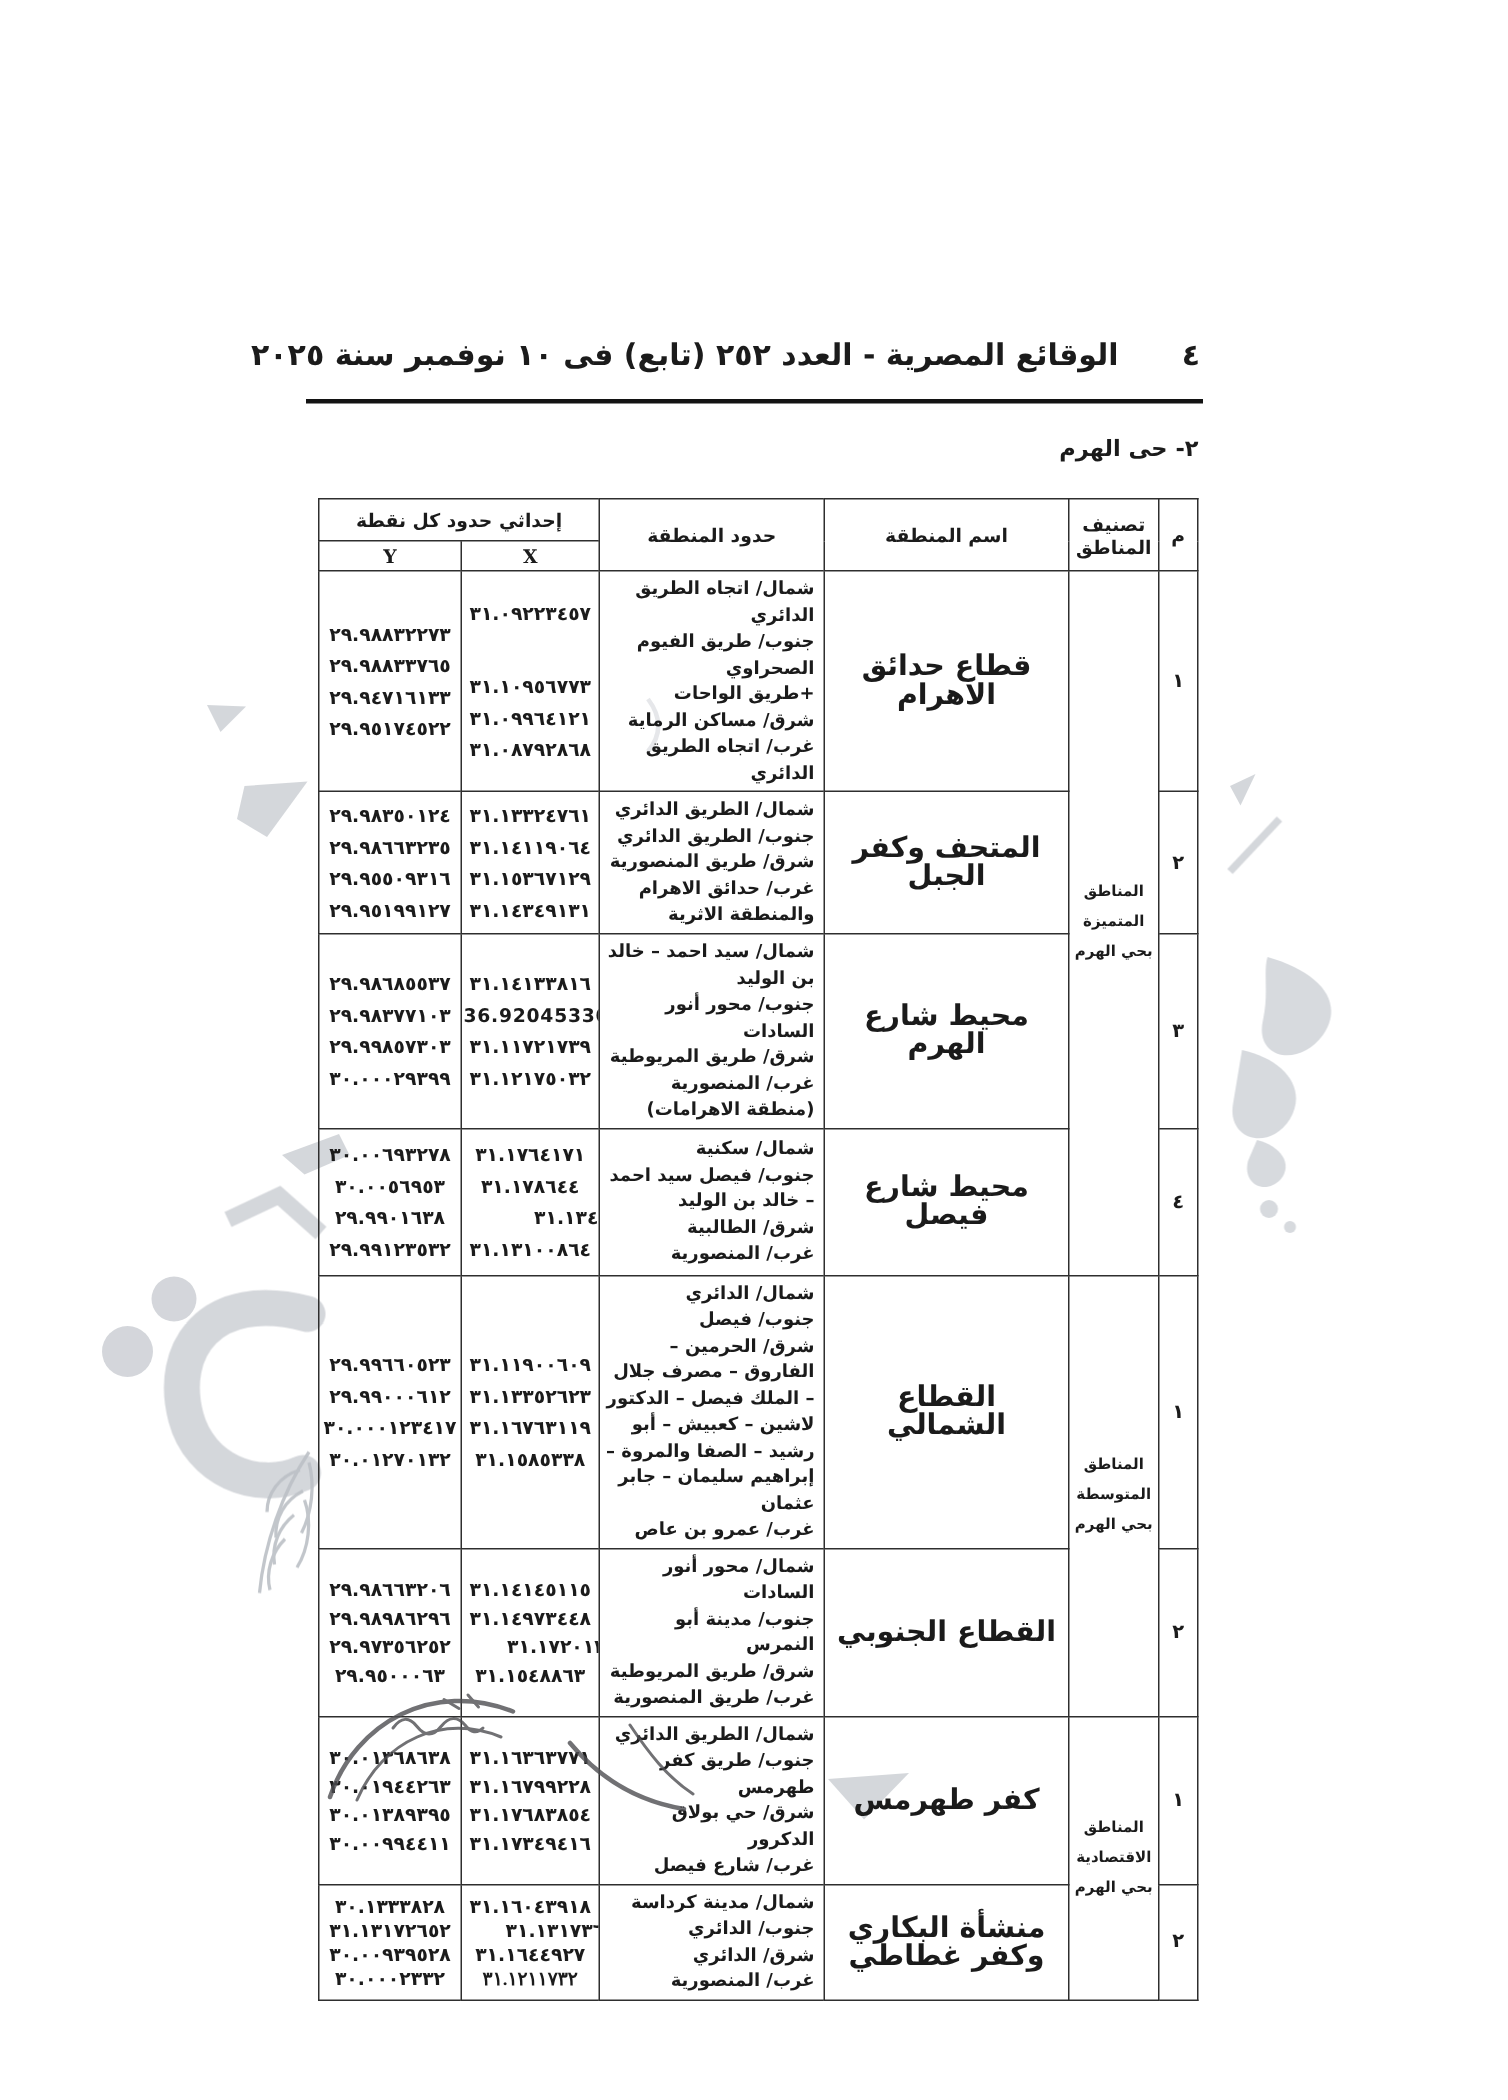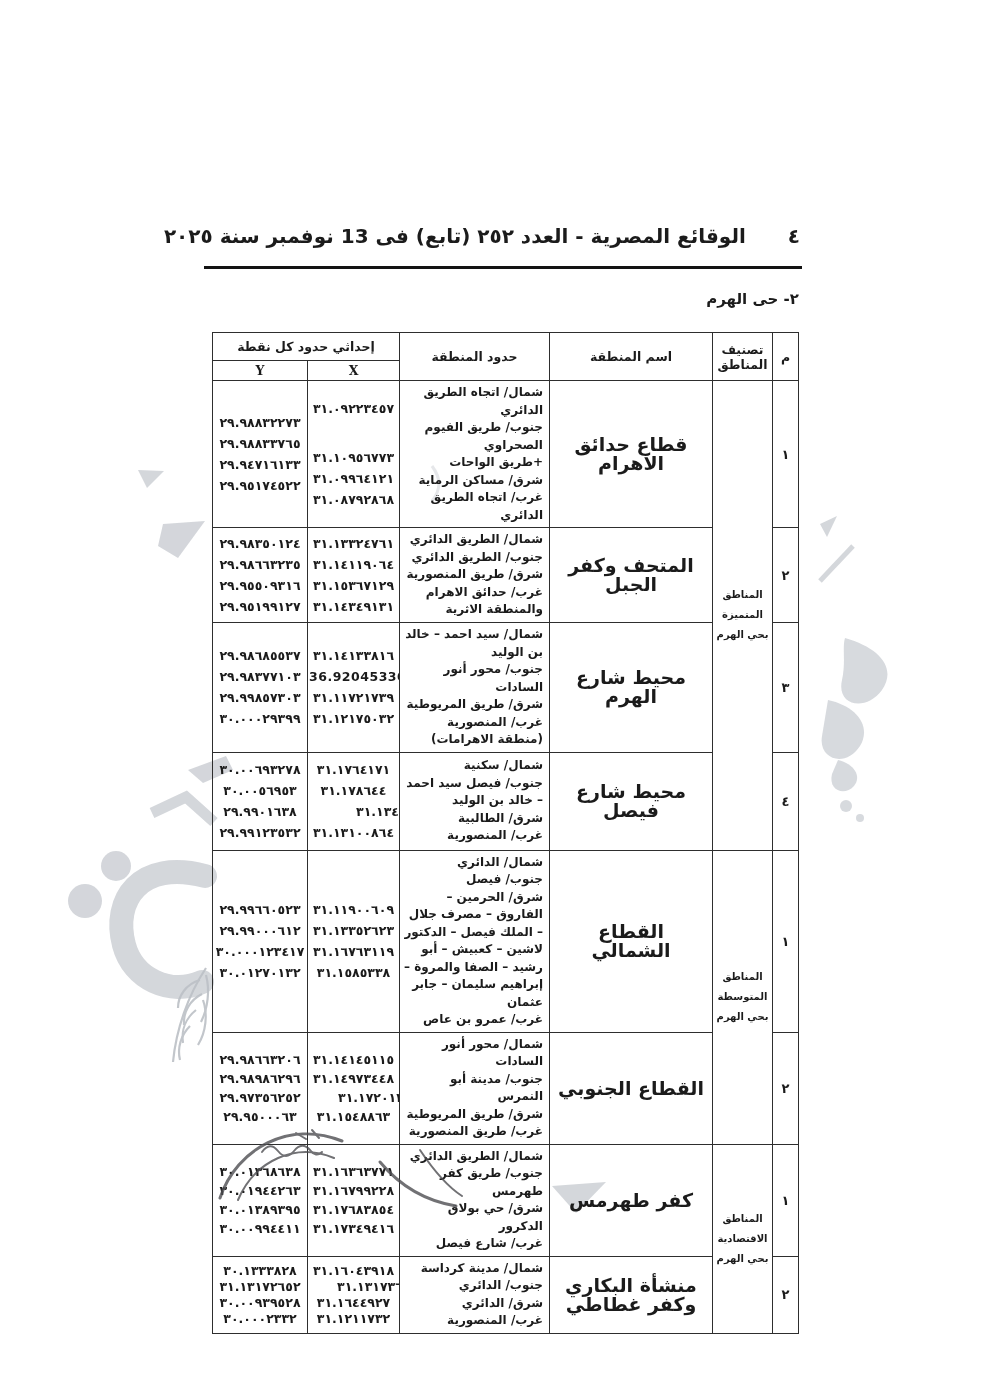--- a/index.html
+++ b/index.html
@@ -75,21 +75,21 @@
       <path d="M845,638 C880,648 897,668 882,690 C866,712 836,706 842,680 C846,662 842,648 845,638 Z"></path>
       <path d="M828,700 C856,706 872,726 860,746 C846,768 818,760 822,736 Z"></path>
       <path d="M838,760 C854,764 862,776 854,786 C844,797 828,790 832,774 Z"></path>
       <circle cx="846" cy="806" r="6"></circle>
       <circle cx="860" cy="818" r="4"></circle>
     </g>
   </svg>
 
   <div class="header-row">
     <span class="page-number">٤</span>
-    <span class="header-title">الوقائع المصرية - العدد ٢٥٢ (تابع) فى 13 نوفمبر سنة ٢٠٢٥</span>
+    <span class="header-title">الوقائع المصرية - العدد ٢٥٢ (تابع) فى ١٠ نوفمبر سنة ٢٠٢٥</span>
   </div>
   <div class="rule"></div>
   <div class="section-title">٢- حى الهرم</div>
 
   <table class="zones">
     <colgroup>
       <col style="width:26px">
         <col style="width:60px">
         <col style="width:163px">
       <col style="width:150px">
@@ -274,21 +274,21 @@
           <td class="cell bounds-cell">
             <div>شمال/ مدينة كرداسة</div>
             <div>جنوب/ الدائري</div>
             <div>شرق/ الدائري</div>
             <div>غرب/ المنصورية</div>
           </td>
           <td class="cell coord-cell">
             <div class="coord-val" style="line-height: 16px;">٣١.١٦٠٤٣٩١٨</div>
             <div class="coord-val" style="line-height: 16px; margin-left: 28px;">٣١.١٣١٧٣٦٥٢</div>
             <div class="coord-val" style="line-height: 16px;">٣١.١٦٤٤٩٢٧</div>
-            <div class="coord-val" style="line-height: 16px;">٣١.١٢١١٧٣٢</div>
+            <div class="coord-val" style="line-height: 16px; font-family: Liberation Serif, serif;">٣١.١٢١١٧٣٢</div>
           </td>
           <td class="cell coord-cell">
             <div class="coord-val" style="line-height: 16px;">٣٠.١٣٣٣٨٢٨</div>
             <div class="coord-val" style="line-height: 16px;">٣١.١٣١٧٢٦٥٢</div>
             <div class="coord-val" style="line-height: 16px;">٣٠.٠٠٩٣٩٥٢٨</div>
             <div class="coord-val" style="line-height: 16px;">٣٠.٠٠٠٢٣٣٢</div>
           </td>
         </tr>
       </tbody>
   </table>

